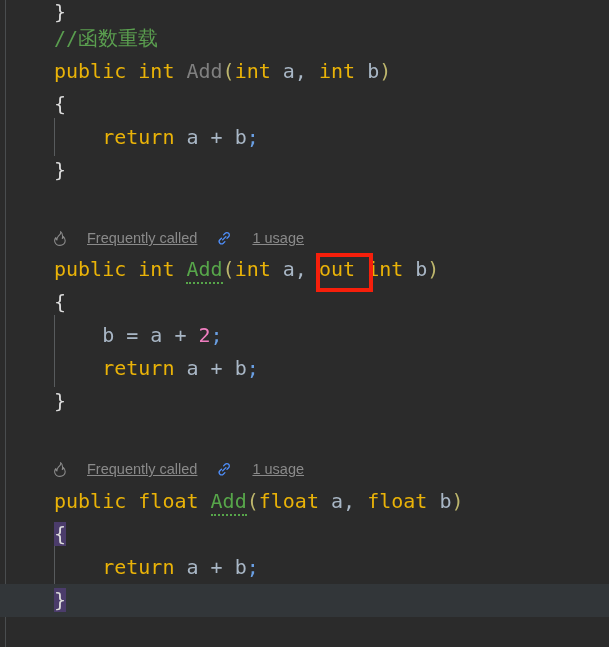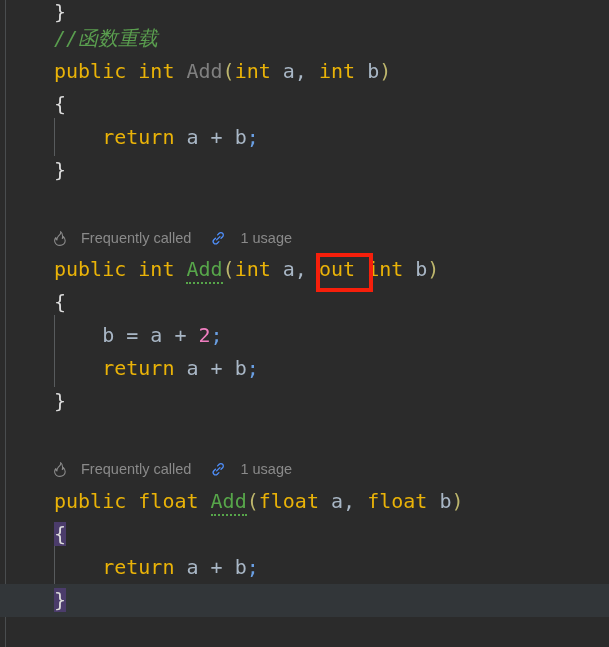--- a/index.html
+++ b/index.html
@@ -72,43 +72,44 @@
   .ident    { color: #a9b7c6; }        
   .fn-dim   { color: #808080; }        
   .fn-used  { color: #57a64a;
               border-bottom: 2px dotted #57a64a;
               padding-bottom: 1px; }
   .punct    { color: #a9b7c6; }
   .paren    { color: #bdb66d; }
   .num      { color: #f07ec0; }
   .semi     { color: #6a9fe3; }
   .brace    { color: #dcdcdc; }
-  .comment  { color: #5a9e4f; font-style: italic; }
+  .comment  { color: #5a9e4f; }
   .brace-hl { background: #4b3c6b; color: #dcdcdc; }
 
   
   .hint-row {
     position: absolute;
     left: 0;
     height: 24px;
     line-height: 24px;
     font-family: "Liberation Sans", sans-serif;
     font-size: 14.5px;
     color: #8a8a8a;
     white-space: nowrap;
     padding-left: 54px;
     box-sizing: border-box;
     display: flex;
     align-items: center;
   }
   .hint-item {
     display: inline-flex;
     align-items: center;
-    gap: 14px;
+    gap: 20px;
     cursor: pointer;
+    text-decoration: underline;
   }
   .hint-gap { display: inline-block; width: 20px; }
   .hint-icon { display: inline-flex; align-items: center; }
   .hint-label { color: #8a8a8a; }
 
   
   .annot-box {
     position: absolute;
     border: 4px solid #f61f0b;
     box-sizing: border-box;

